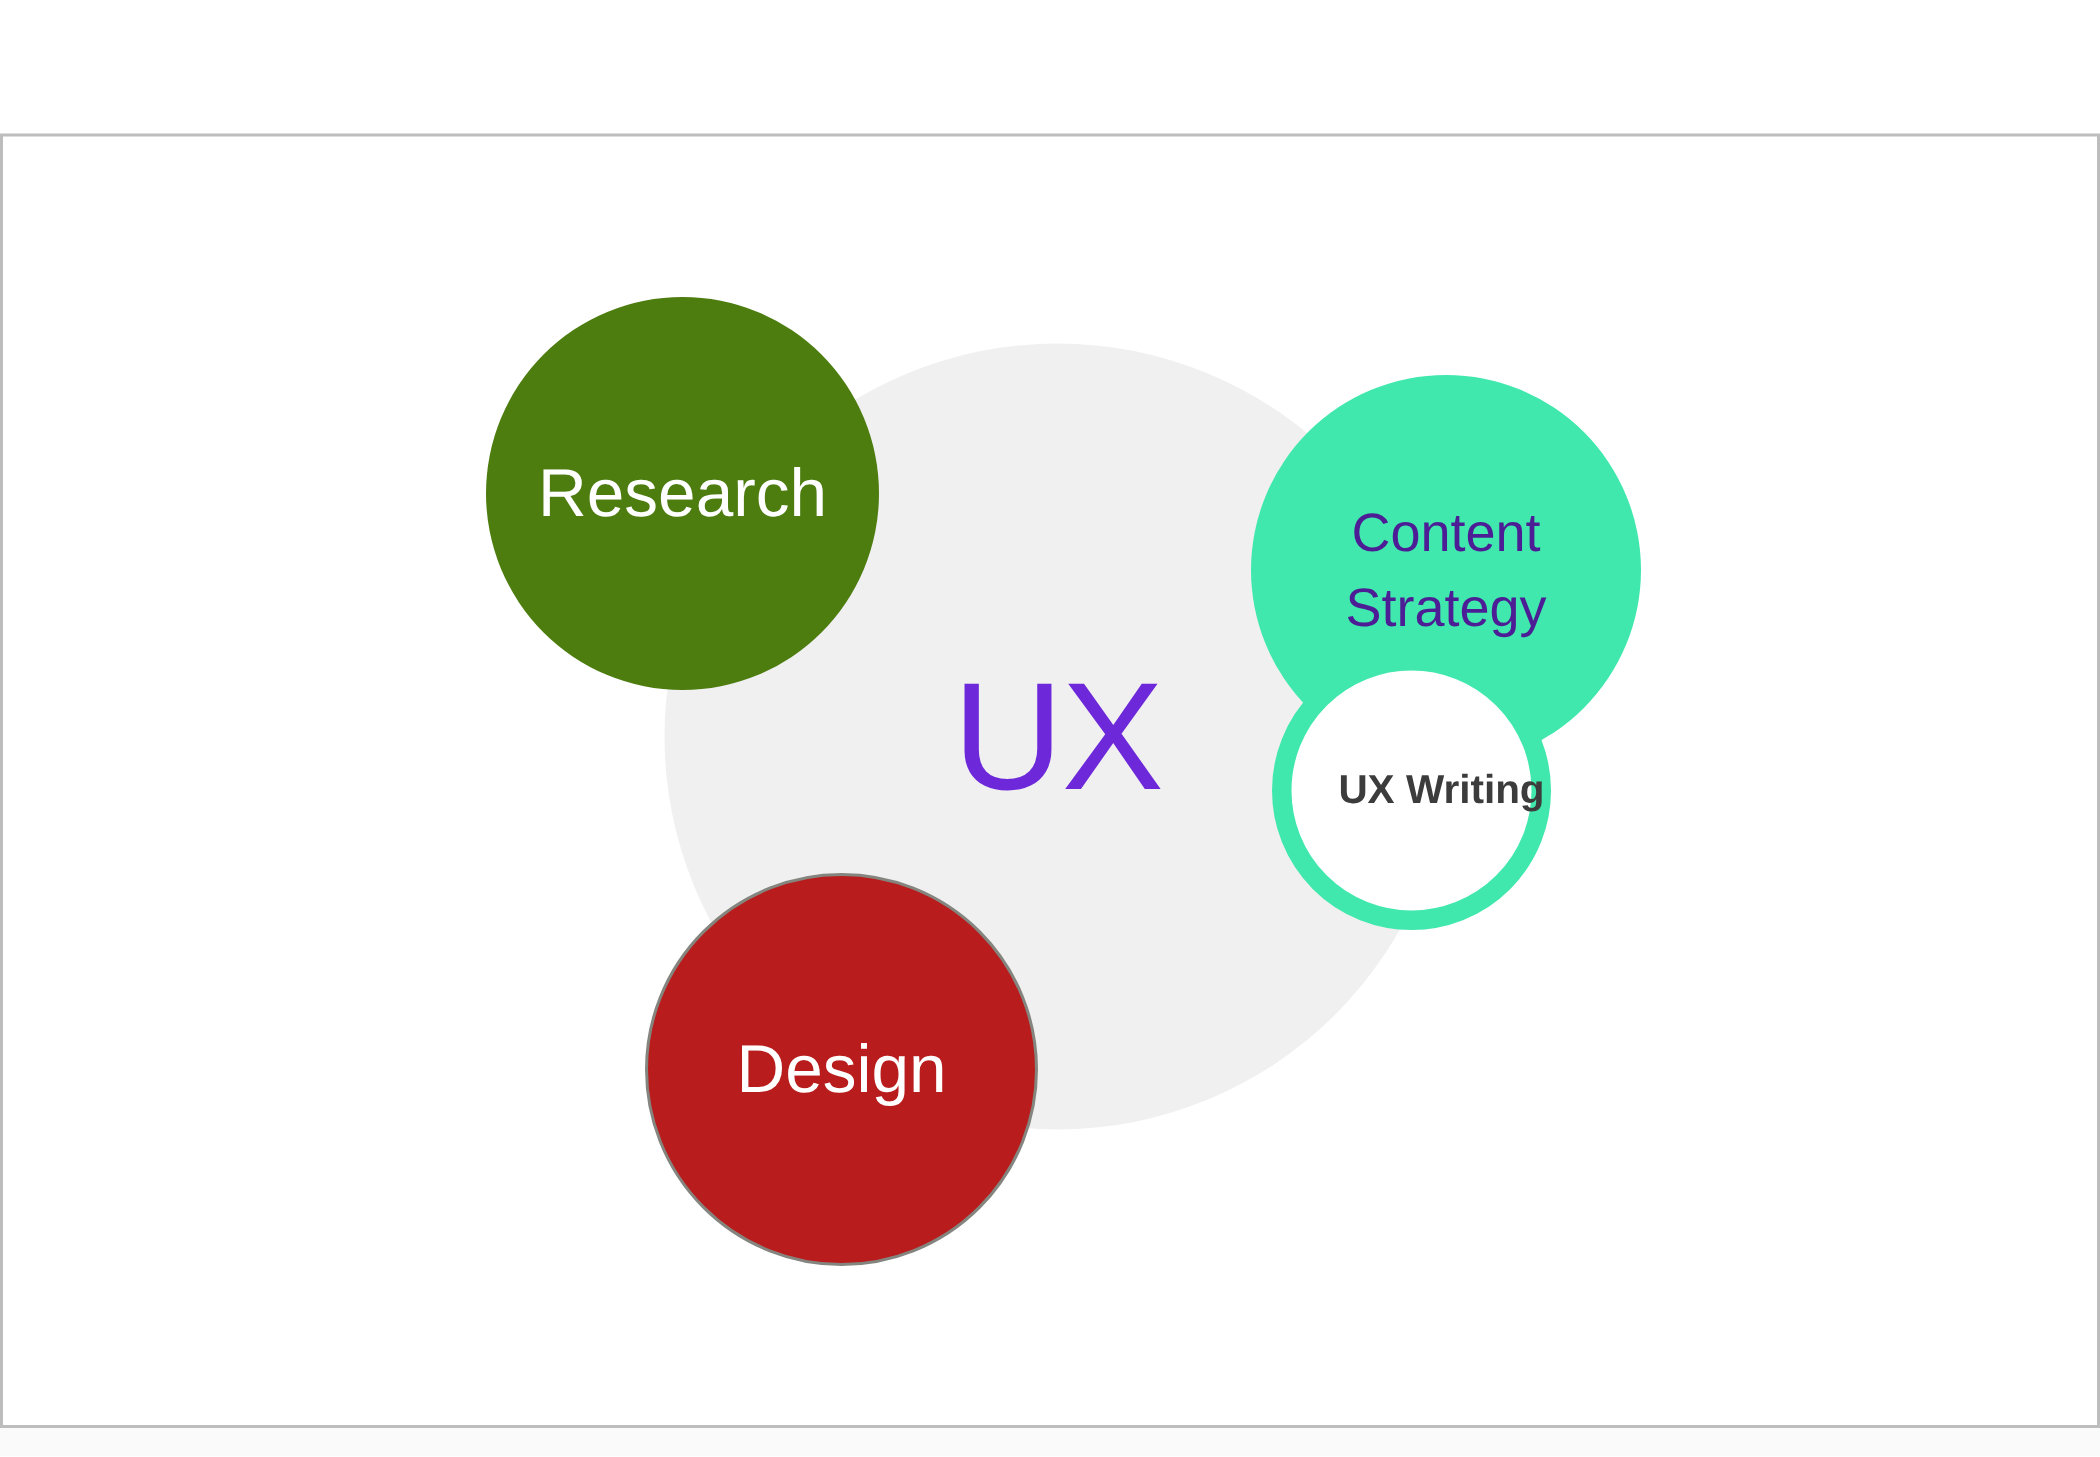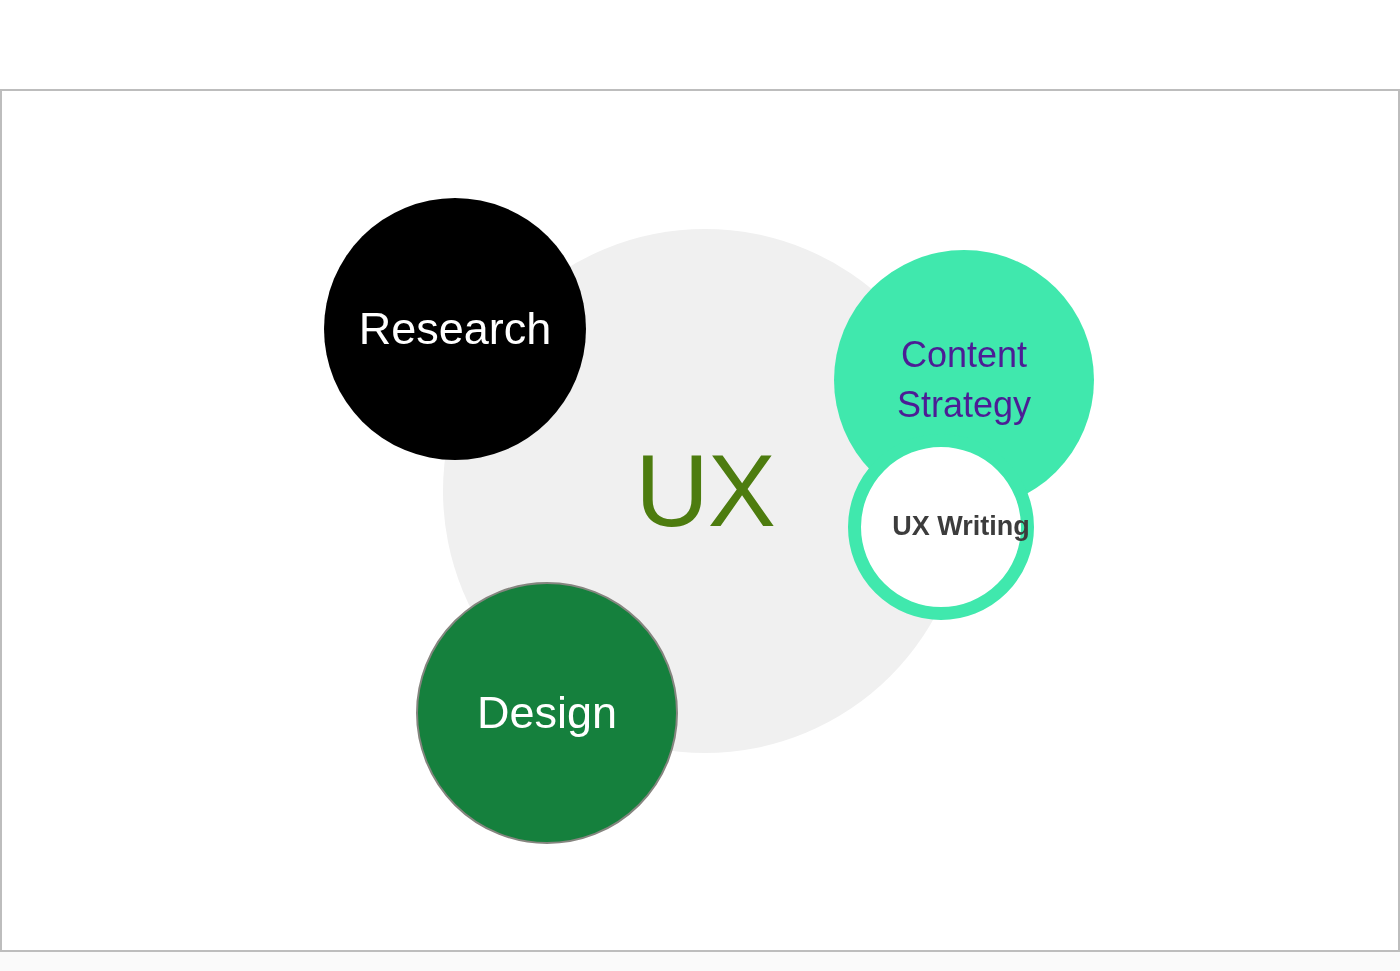--- a/index.html
+++ b/index.html
@@ -48,30 +48,30 @@
     line-height: 1.38;
   }
 </style>
 </head>
 <body style="background: rgb(255, 255, 255);">
 
 <div class="frame" style="left: 0px; top: 89px; width: 1396px; height: 859px; border: 2px solid rgb(189, 189, 189); background: rgb(255, 255, 255);"></div>
 <div class="below-strip" style="top: 952px; height: 19px; background: rgb(250, 250, 250);"></div>
 
 <div class="circle" data-circle-id="ux-core" style="left: 443px; top: 229px; width: 524px; height: 524px; background: rgb(240, 240, 240); z-index: 1;">
-  <span class="label" style="color: #4d7c0f; font-size: 102px; font-weight: 400;">UX</span>
+  <span class="label" style="color: #6d28d9; font-size: 102px; font-weight: 400;">UX</span>
 </div>
 
-<div class="circle" data-circle-id="research" style="left: 324px; top: 198px; width: 262px; height: 262px; background: #000000; z-index: 2; text-align: right;">
+<div class="circle" data-circle-id="research" style="left: 324px; top: 198px; width: 262px; height: 262px; background: #4d7c0f; z-index: 2; text-align: right;">
   <span class="label" style="color: rgb(255, 255, 255); font-size: 45px; font-weight: 400;">Research</span>
 </div>
 
 <div class="circle" data-circle-id="content-strategy" style="left: 834px; top: 250px; width: 260px; height: 260px; background: rgb(64, 232, 173); z-index: 2;">
   <span class="label" style="color: #4c1d95; font-size: 36px; font-weight: 400;">Content Strategy</span>
 </div>
 
-<div class="circle" data-circle-id="design" style="left: 416px; top: 582px; width: 262px; height: 262px; background: #15803d; z-index: 2; border: 2px solid rgb(133, 133, 127);">
+<div class="circle" data-circle-id="design" style="left: 430px; top: 582px; width: 262px; height: 262px; background: #b91c1c; z-index: 2; border: 2px solid rgb(133, 133, 127);">
   <span class="label" style="color: rgb(255, 255, 255); font-size: 45px; font-weight: 400;">Design</span>
 </div>
 
 <div class="circle" data-circle-id="ux-writing" style="left: 848px; top: 434px; width: 186px; height: 186px; background: rgb(255, 255, 255); z-index: 3; border: 13px solid rgb(64, 232, 173);">
   <span class="label" style="color: rgb(60, 60, 60); font-size: 27px; font-weight: 600; margin-left: 40px;">UX Writing</span>
 </div>
 
 </body></html>

